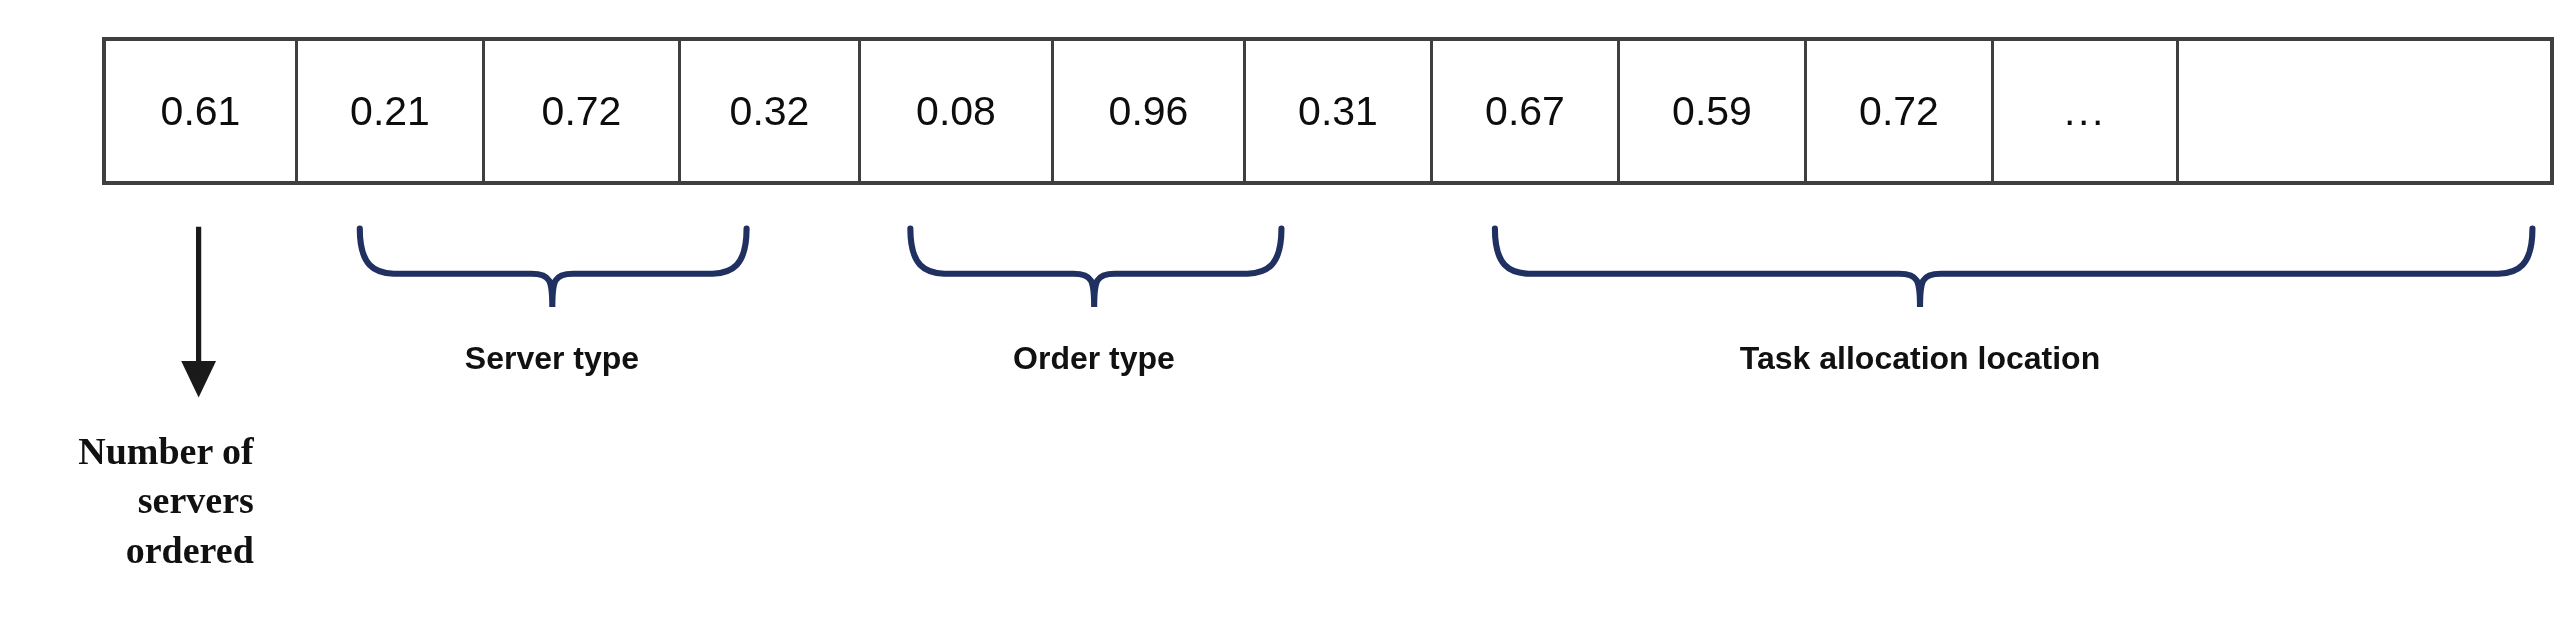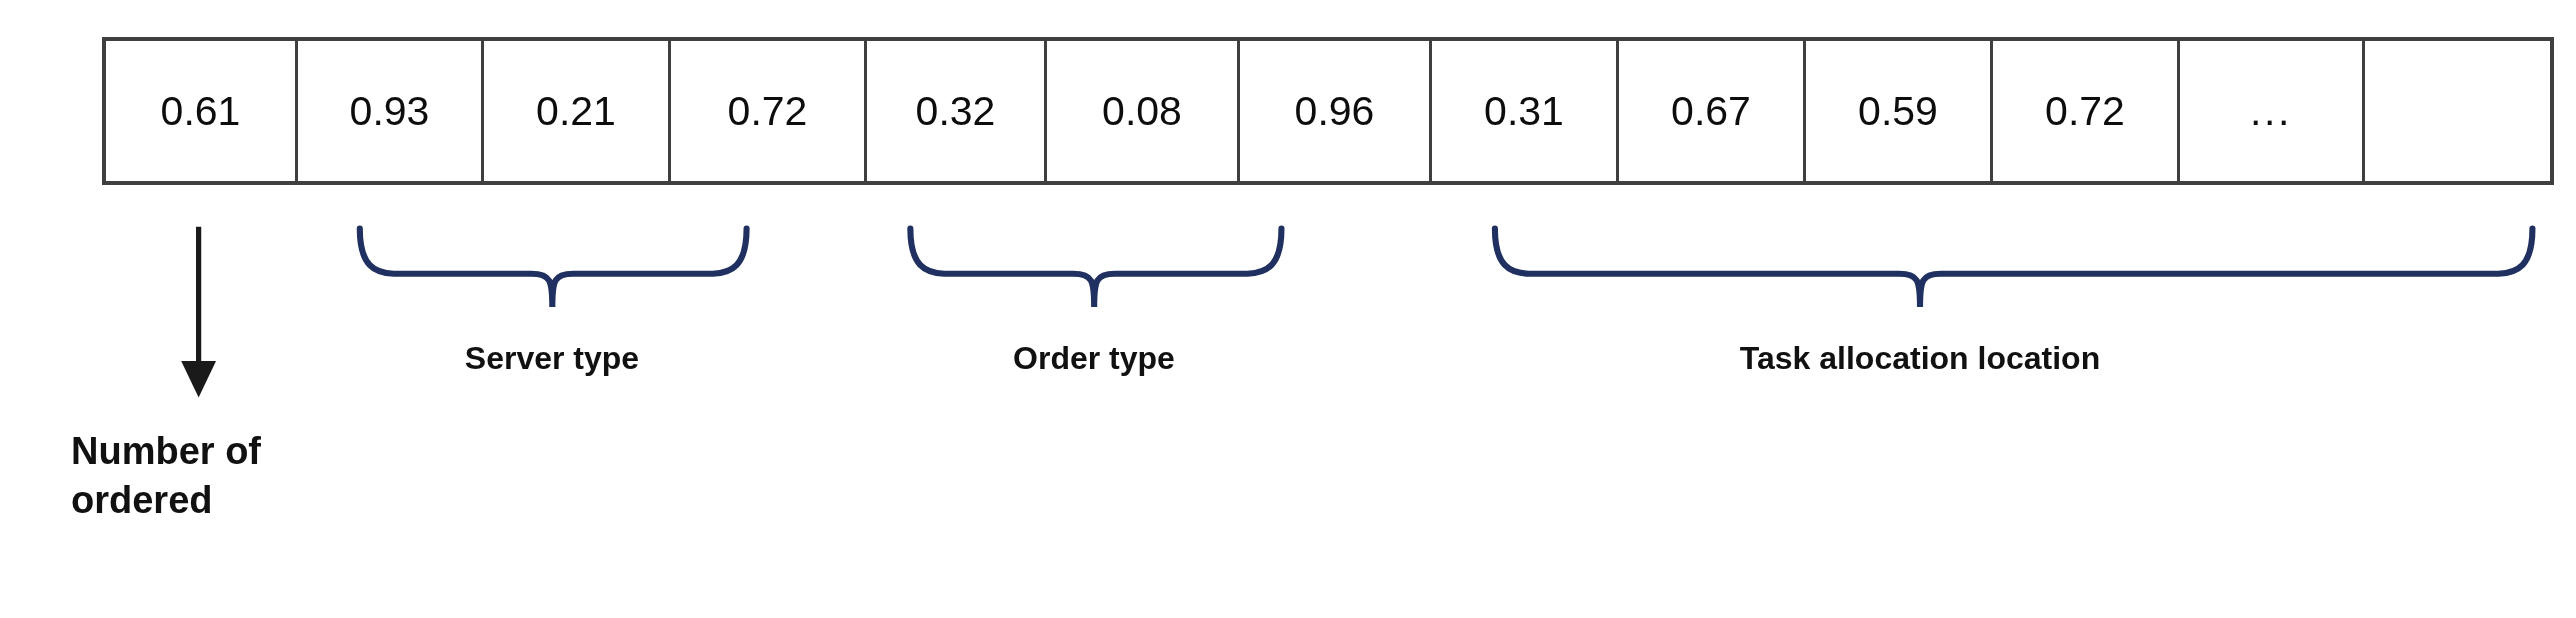--- a/index.html
+++ b/index.html
@@ -73,41 +73,38 @@
     font-size: 32px;
     color: #111111;
     white-space: nowrap;
     transform: translateX(-50%);
     line-height: 1.05;
   }
 
   
   .arrow-caption {
     position: absolute;
-    font-family: Liberation Sans, sans-serif;
+    font-family: Liberation Serif, serif;
     font-weight: bold;
     font-size: 38px;
     color: #111111;
-    text-align: left;
+    text-align: right;
     line-height: 1.30;
     transform: translateX(-50%);
     white-space: nowrap;
   }
 </style>
 </head>
 <body>
 
 <div id="stage">
 
   <div class="strip" id="strip" style="width: 2452px;">
       <div class="cell" style="width: 192px; flex: 0 0 192px;">
         <span class="cell-value">0.61</span>
-      </div>
-      <div class="cell" style="width: 186px; flex: 0 0 186px;">
-        <span class="cell-value">0.93</span>
       </div>
       <div class="cell" style="width: 187px; flex: 0 0 187px;">
         <span class="cell-value">0.21</span>
       </div>
       <div class="cell" style="width: 196px; flex: 0 0 196px;">
         <span class="cell-value">0.72</span>
       </div>
       <div class="cell" style="width: 180px; flex: 0 0 180px;">
         <span class="cell-value">0.32</span>
       </div>
@@ -168,17 +165,18 @@
   </svg>
 
   <div class="group-label" style="left:552px; top:342px;">Server type</div>
 
   <div class="group-label" style="left:1094px; top:342px;">Order type</div>
 
   <div class="group-label" style="left:1920px; top:342px;">Task allocation location</div>
 
   <div class="arrow-caption" style="left:166px; top:427px;">
     <div>Number of</div>
+    <div>servers</div>
     <div>ordered</div>
   </div>
 
 </div>
 
 
 </body></html>

